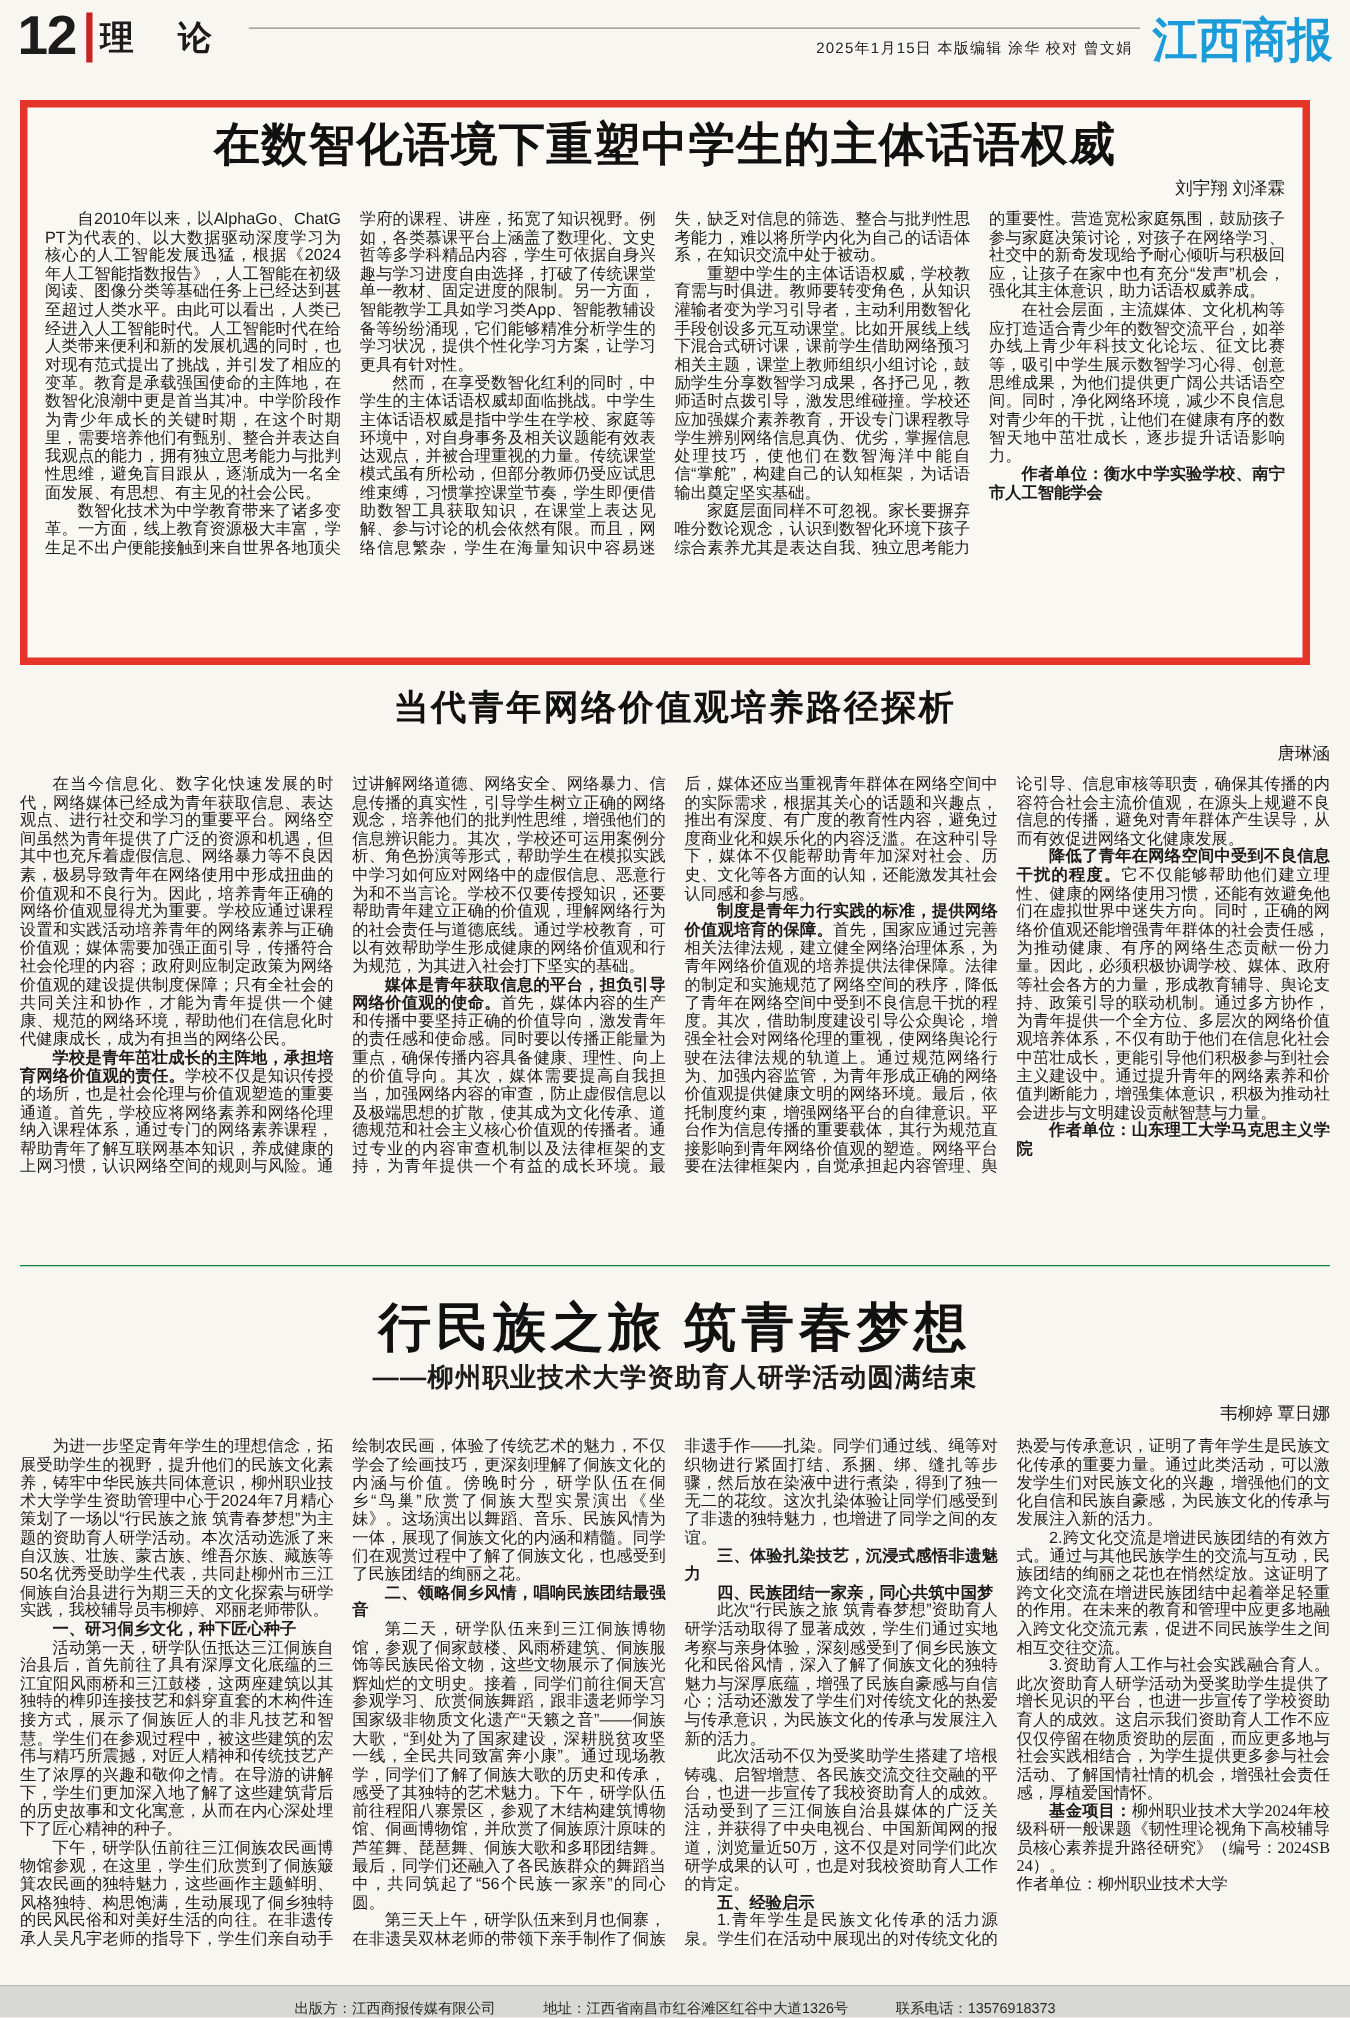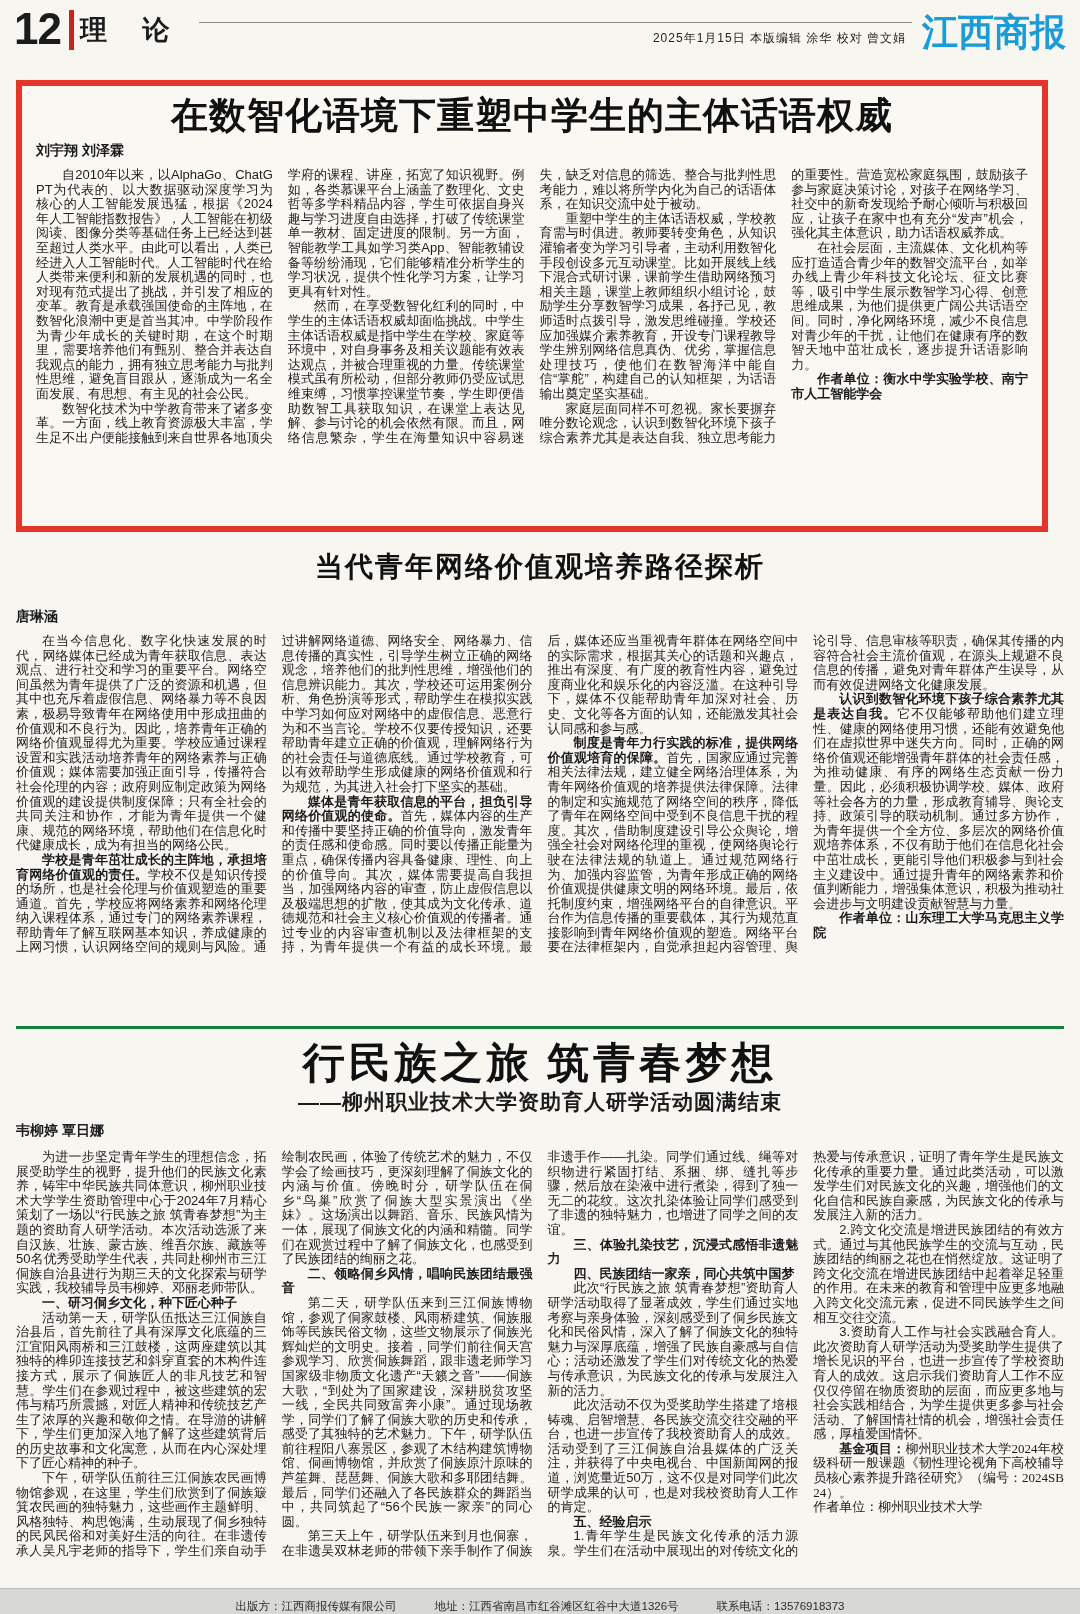--- a/index.html
+++ b/index.html
@@ -19,21 +19,21 @@
   }
   .pageno { font-size: 44px; font-weight: bold; line-height: 46px; letter-spacing: -1px; }
   .section-divider { display:inline-block; width: 5px; height: 40px; background: #c8241f; margin: 4px 6px 0 8px; }
   .section-title { font-size: 27px; font-weight: bold; letter-spacing: 14px; line-height: 48px; white-space: nowrap; }
   .header-mid { flex: 1; margin-left: 16px; margin-top: 16px; border-top: 1px solid #8a8a8a; text-align: right; }
   .date-line { font-size: 12px; color: #222; padding-top: 7px; padding-right: 6px; letter-spacing: 1px; }
   .masthead { font-size: 36px; font-weight: 900; line-height: 52px; margin-left: 10px; white-space: nowrap;
     font-family: "Liberation Sans", sans-serif; transform: scaleY(1.05); }
   
   .art-title { text-align: center; font-weight: 900; color: #111; }
-  .art-authors { text-align: left; font-size: 14px; font-weight: bold; margin: 4px 0 8px 0; }
+  .art-authors { text-align: right; font-size: 14px; font-weight: normal; margin: 4px 0 8px 0; }
   .art-body {
     column-gap: 15px; column-count: 4;
     text-align: justify; overflow: hidden;
     font-size: 13px; line-height: 14.6px;
     word-break: break-all;
   }
   .para { text-indent: 2em; }
   .para.heading { font-weight: bold; }
   .para.author { font-weight: bold; }
   .para.author-right { text-align: left; font-weight: normal; text-indent: 0; }
@@ -47,24 +47,24 @@
     padding: 8px 14px 10px 14px;
     height: 452px;
   }
   .article-1 .art-title { font-size: 37px; line-height: 44px; letter-spacing: 1px;
     font-family: "Liberation Sans", sans-serif; }
   .article-1 .art-body { height: 352px; }
   
   .article-2 { margin: 10px 16px 0 16px; }
   .article-2 .art-title { font-size: 28px; line-height: 50px; letter-spacing: 2px;
     font-family: "Liberation Serif", serif; }
-  .article-2 .art-authors { margin-top: 16px; }
+  .article-2 .art-authors { margin-top: 2px; }
   .article-2 .art-body { height: 380px; }
   
-  .article-3 { margin: 12px 16px 0 16px; border-top: 3px solid #15803d; padding-top: 10px; }
+  .article-3 { margin: 12px 16px 0 16px; border-top: 1px solid #15803d; padding-top: 26px; }
   .article-3 .art-title { font-size: 42px; line-height: 48px; letter-spacing: 4px;
     font-family: "Liberation Serif", serif; }
   .art-subtitle { text-align: center; font-size: 21px; font-weight: bold; margin-top: 1px; letter-spacing: 1px; }
   .article-3 .art-authors { margin: 6px 0 10px 0; }
   .article-3 .art-body { height: 452px; }
   
   .page-footer {
     position: absolute; left: 0; right: 0; bottom: 0;
     height: 26px; background: #d8d8d6; border-top: 1px solid #bdbdbb;
     display: flex; align-items: flex-end; justify-content: center;
@@ -99,21 +99,21 @@
 </div>
 
 <div class="article-2">
   <h1 class="art-title">当代青年网络价值观培养路径探析</h1>
   <div class="art-authors">唐琳涵</div>
   <div class="art-body">
       <p class="para normal">在当今信息化、数字化快速发展的时代，网络媒体已经成为青年获取信息、表达观点、进行社交和学习的重要平台。网络空间虽然为青年提供了广泛的资源和机遇，但其中也充斥着虚假信息、网络暴力等不良因素，极易导致青年在网络使用中形成扭曲的价值观和不良行为。因此，培养青年正确的网络价值观显得尤为重要。学校应通过课程设置和实践活动培养青年的网络素养与正确价值观；媒体需要加强正面引导，传播符合社会伦理的内容；政府则应制定政策为网络价值观的建设提供制度保障；只有全社会的共同关注和协作，才能为青年提供一个健康、规范的网络环境，帮助他们在信息化时代健康成长，成为有担当的网络公民。</p>
       <p class="para normal"><b>学校是青年茁壮成长的主阵地，承担培育网络价值观的责任。</b>学校不仅是知识传授的场所，也是社会伦理与价值观塑造的重要通道。首先，学校应将网络素养和网络伦理纳入课程体系，通过专门的网络素养课程，帮助青年了解互联网基本知识，养成健康的上网习惯，认识网络空间的规则与风险。通过讲解网络道德、网络安全、网络暴力、信息传播的真实性，引导学生树立正确的网络观念，培养他们的批判性思维，增强他们的信息辨识能力。其次，学校还可运用案例分析、角色扮演等形式，帮助学生在模拟实践中学习如何应对网络中的虚假信息、恶意行为和不当言论。学校不仅要传授知识，还要帮助青年建立正确的价值观，理解网络行为的社会责任与道德底线。通过学校教育，可以有效帮助学生形成健康的网络价值观和行为规范，为其进入社会打下坚实的基础。</p>
       <p class="para normal"><b>媒体是青年获取信息的平台，担负引导网络价值观的使命。</b>首先，媒体内容的生产和传播中要坚持正确的价值导向，激发青年的责任感和使命感。同时要以传播正能量为重点，确保传播内容具备健康、理性、向上的价值导向。其次，媒体需要提高自我担当，加强网络内容的审查，防止虚假信息以及极端思想的扩散，使其成为文化传承、道德规范和社会主义核心价值观的传播者。通过专业的内容审查机制以及法律框架的支持，为青年提供一个有益的成长环境。最后，媒体还应当重视青年群体在网络空间中的实际需求，根据其关心的话题和兴趣点，推出有深度、有广度的教育性内容，避免过度商业化和娱乐化的内容泛滥。在这种引导下，媒体不仅能帮助青年加深对社会、历史、文化等各方面的认知，还能激发其社会认同感和参与感。</p>
       <p class="para normal"><b>制度是青年力行实践的标准，提供网络价值观培育的保障。</b>首先，国家应通过完善相关法律法规，建立健全网络治理体系，为青年网络价值观的培养提供法律保障。法律的制定和实施规范了网络空间的秩序，降低了青年在网络空间中受到不良信息干扰的程度。其次，借助制度建设引导公众舆论，增强全社会对网络伦理的重视，使网络舆论行驶在法律法规的轨道上。通过规范网络行为、加强内容监管，为青年形成正确的网络价值观提供健康文明的网络环境。最后，依托制度约束，增强网络平台的自律意识。平台作为信息传播的重要载体，其行为规范直接影响到青年网络价值观的塑造。网络平台要在法律框架内，自觉承担起内容管理、舆论引导、信息审核等职责，确保其传播的内容符合社会主流价值观，在源头上规避不良信息的传播，避免对青年群体产生误导，从而有效促进网络文化健康发展。</p>
-      <p class="para normal"><b>认识到数智化环境下孩子综合素养尤其是表达自我。</b>它不仅能够帮助他们建立理性、健康的网络使用习惯，还能有效避免他们在虚拟世界中迷失方向。同时，正确的网络价值观还能增强青年群体的社会责任感，为推动健康、有序的网络生态贡献一份力量。因此，必须积极协调学校、媒体、政府等社会各方的力量，形成教育辅导、舆论支持、政策引导的联动机制。通过多方协作，为青年提供一个全方位、多层次的网络价值观培养体系，不仅有助于他们在信息化社会中茁壮成长，更能引导他们积极参与到社会主义建设中。通过提升青年的网络素养和价值判断能力，增强集体意识，积极为推动社会进步与文明建设贡献智慧与力量。</p>
+      <p class="para normal"><b>降低了青年在网络空间中受到不良信息干扰的程度。</b>它不仅能够帮助他们建立理性、健康的网络使用习惯，还能有效避免他们在虚拟世界中迷失方向。同时，正确的网络价值观还能增强青年群体的社会责任感，为推动健康、有序的网络生态贡献一份力量。因此，必须积极协调学校、媒体、政府等社会各方的力量，形成教育辅导、舆论支持、政策引导的联动机制。通过多方协作，为青年提供一个全方位、多层次的网络价值观培养体系，不仅有助于他们在信息化社会中茁壮成长，更能引导他们积极参与到社会主义建设中。通过提升青年的网络素养和价值判断能力，增强集体意识，积极为推动社会进步与文明建设贡献智慧与力量。</p>
       <p class="para author">作者单位：山东理工大学马克思主义学院</p>
     </div>
 </div>
 
 <div class="article-3">
   <h1 class="art-title">行民族之旅  筑青春梦想</h1>
   <div class="art-subtitle">——柳州职业技术大学资助育人研学活动圆满结束</div>
   <div class="art-authors">韦柳婷 覃日娜</div>
   <div class="art-body">
       <p class="para normal">为进一步坚定青年学生的理想信念，拓展受助学生的视野，提升他们的民族文化素养，铸牢中华民族共同体意识，柳州职业技术大学学生资助管理中心于2024年7月精心策划了一场以“行民族之旅 筑青春梦想”为主题的资助育人研学活动。本次活动选派了来自汉族、壮族、蒙古族、维吾尔族、藏族等50名优秀受助学生代表，共同赴柳州市三江侗族自治县进行为期三天的文化探索与研学实践，我校辅导员韦柳婷、邓丽老师带队。</p>

